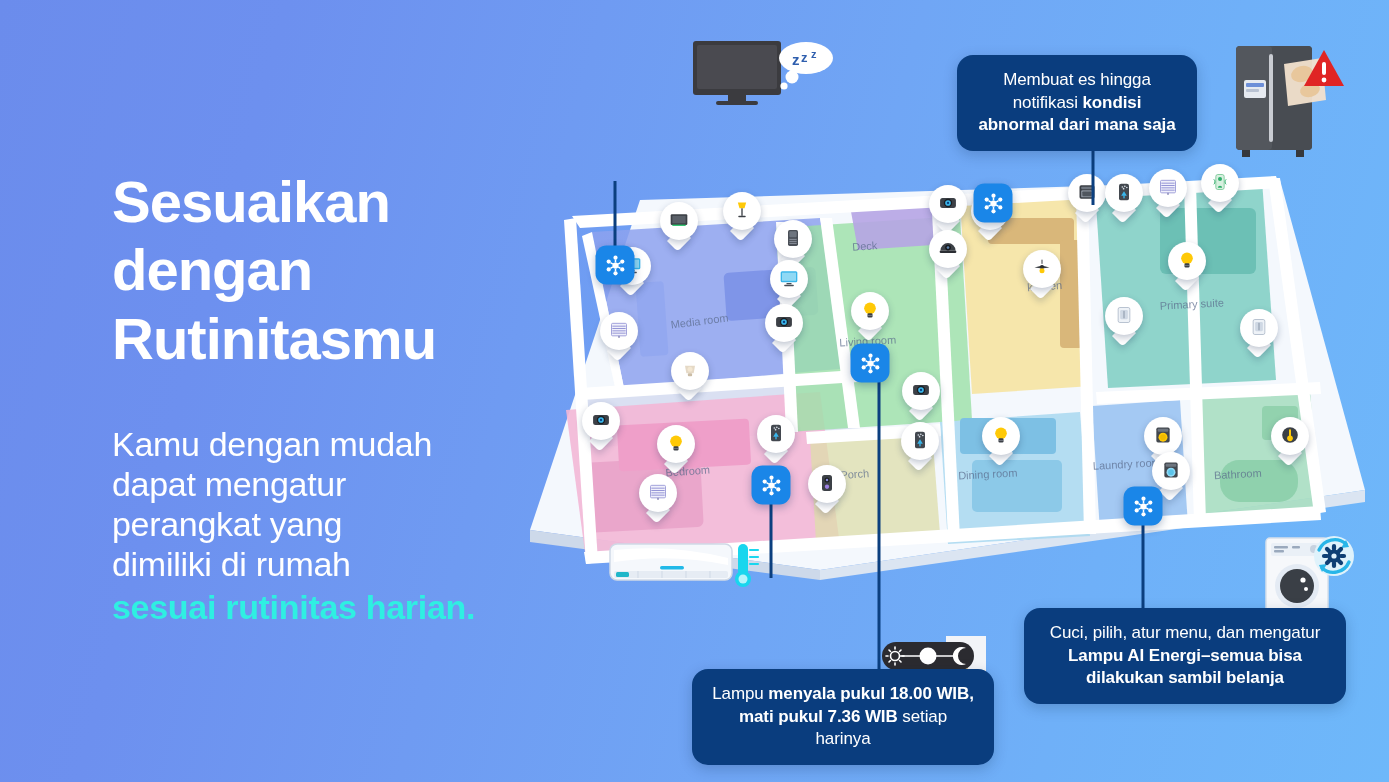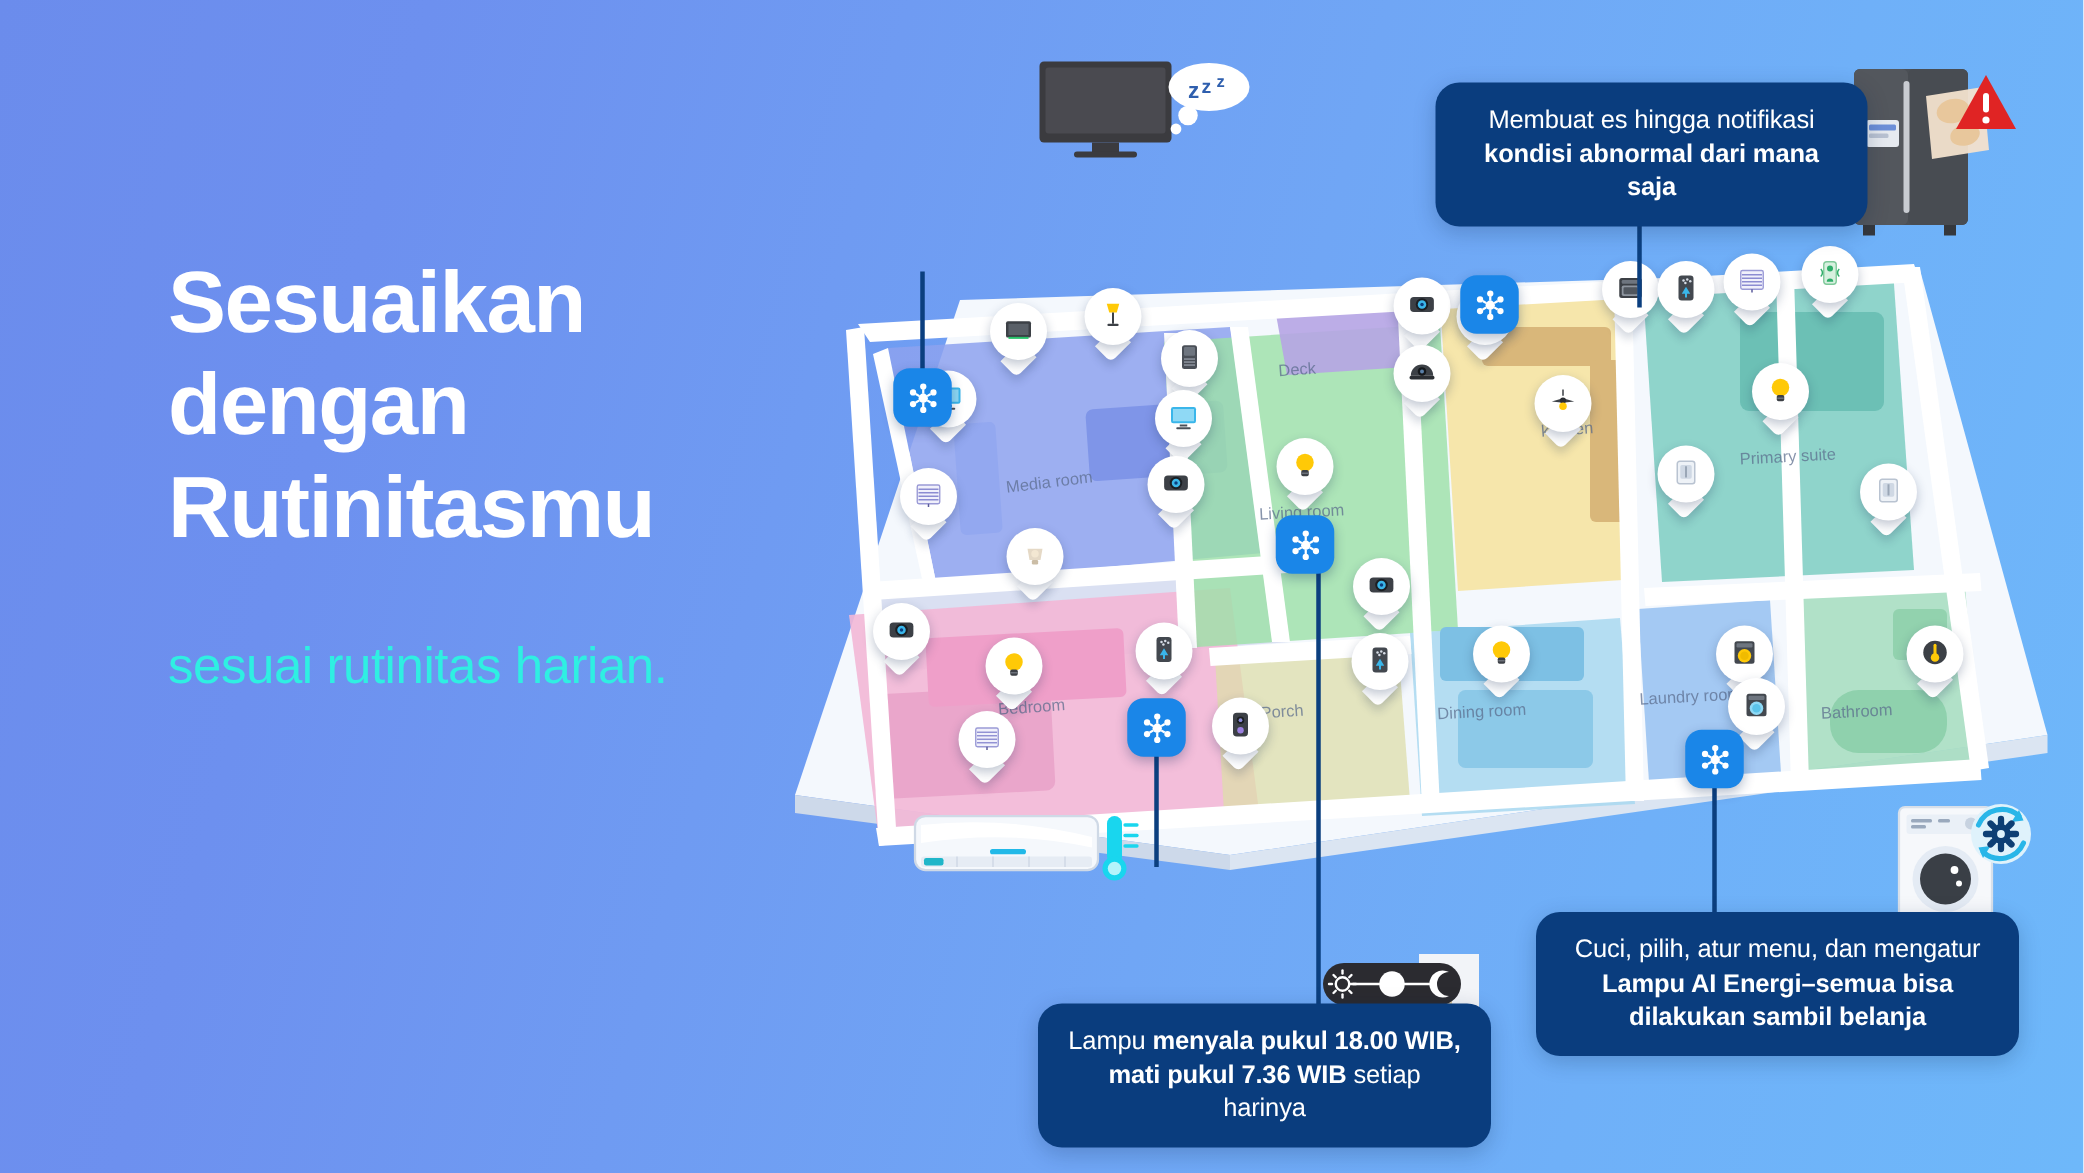--- a/index.html
+++ b/index.html
@@ -26,21 +26,21 @@
     letter-spacing: -1px;
     white-space: pre-line;
   }
   #subcopy {
     margin-top: 52px;
     font-size: 34px;
     line-height: 1.17;
     color: #ffffff;
     letter-spacing: -0.3px;
   }
-  #subcopy .hl { color: #2fefe2; font-weight: normal; display: block; margin-top: 4px; }
+  #subcopy .hl { color: #2fefe2; font-weight: bold; display: block; margin-top: 4px; }
   #subcopy .plain { display: block; white-space: pre-line; }
 
   
   #house { position: absolute; left: 520px; top: 160px; width: 850px; height: 420px; }
   #house svg { display: block; width: 100%; height: 100%; overflow: visible; }
   .room-label {
     font-family: "Liberation Sans", sans-serif;
     font-size: 11px;
     fill: #5a6b8c;
     opacity: .72;
@@ -113,20 +113,24 @@
 </head>
 <body>
 
 <div id="stage">
 
   <div id="copy">
     <h1 id="headline">Sesuaikan
 dengan
 Rutinitasmu</h1>
     <div id="subcopy">
+      <span class="plain">Kamu dengan mudah
+dapat mengatur
+perangkat yang
+dimiliki di rumah</span>
       <span class="hl">sesuai rutinitas harian.</span>
     </div>
   </div>
 
   <div id="house">
     <svg viewBox="0 0 850 420" preserveAspectRatio="none" aria-hidden="true">
       <defs>
         <linearGradient id="slabG" x1="0" y1="0" x2="1" y2="1">
           <stop offset="0" stop-color="#ffffff"></stop>
             <stop offset="1" stop-color="#e3ecf7"></stop>
@@ -805,20 +809,20 @@
             <line x1="65" y1="29" x2="67" y2="27"></line>
               <line x1="77" y1="17" x2="79" y2="15"></line>
           </g>
         </g>
         <circle cx="72" cy="22" r="2.6" fill="#dff2fb"></circle>
       </g>
     </svg>
   </div>
 
 
-  <div class="callout" style="left:957px; top:55px; width:288px;"><span>Membuat es hingga notifikasi </span><b>kondisi abnormal dari mana saja</b></div>
+  <div class="callout" style="left:957px; top:55px; width:240px;"><span>Membuat es hingga notifikasi </span><b>kondisi abnormal dari mana saja</b></div>
 
 
   <div class="callout" style="left:692px; top:669px; width:302px;"><span>Lampu </span><b>menyala pukul 18.00 WIB, mati pukul 7.36 WIB </b><span>setiap harinya</span></div>
 
   <div class="callout" style="left:1024px; top:608px; width:322px;"><span>Cuci, pilih, atur menu, dan mengatur </span><b>Lampu AI Energi–semua bisa dilakukan sambil belanja</b></div>
 
 </div>
 
 </body></html>

